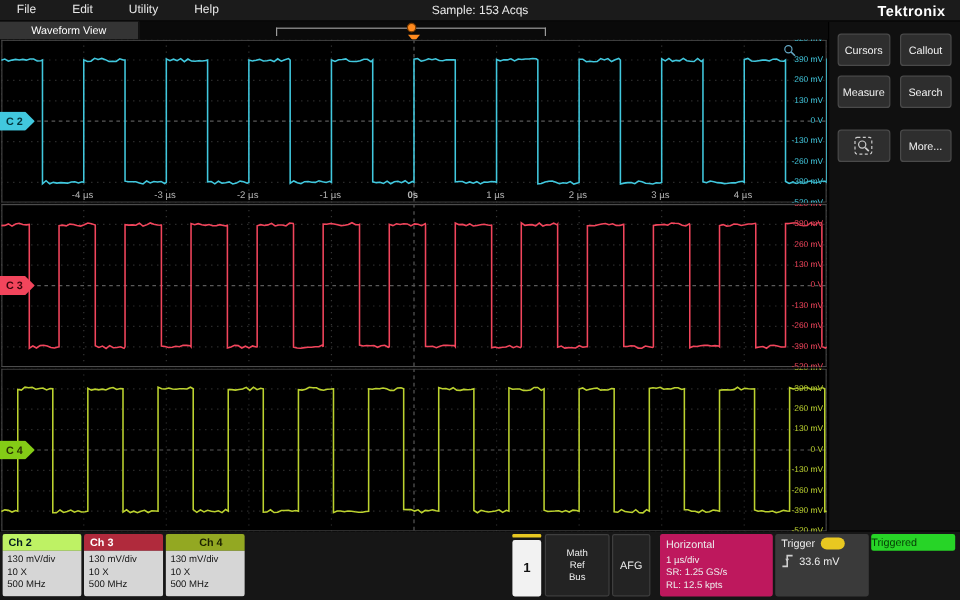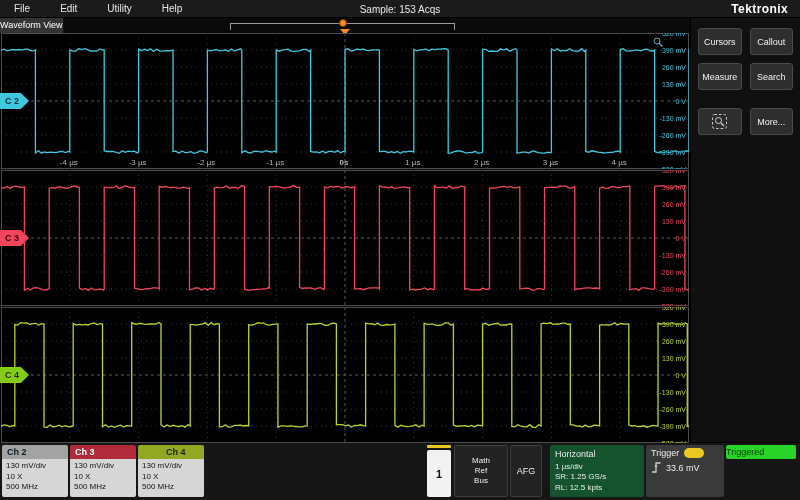--- a/index.html
+++ b/index.html
@@ -14,21 +14,21 @@
   .menu-item{cursor:default}
   .sample{position:absolute;left:50%;top:50%;transform:translate(-50%,-50%)}
   .brand{position:absolute;right:12px;top:50%;transform:translateY(-50%);
     font-weight:bold;font-size:12px;letter-spacing:.4px;color:#fff}
 
   
   .main{flex:1;display:flex;min-height:0}
   .wave-col{width:690px;display:flex;flex-direction:column;background:#050505}
   .tabstrip{flex:0 0 15px;position:relative;background:#0a0a0a}
   .view-tab{position:absolute;left:0;top:0;height:15px;line-height:15px;background:#343434;
-    color:#fff;font-size:9px;padding:0 0;border-right:1px solid #111}
+    color:#fff;font-size:9px;padding:0 26px;border-right:1px solid #111}
   .acq-ruler{position:absolute;left:230px;top:5px;width:225px;height:7px;
     border-left:1px solid #9a9a9a;border-right:1px solid #9a9a9a;border-top:1px solid #9a9a9a}
   .ruler-knob{position:absolute;left:50%;top:-5px;transform:translateX(-50%);
     width:8px;height:8px;background:#ff8a1e;border-radius:50%;border:1px solid #7a3c00}
   .trig-arrow{position:absolute;left:340px;bottom:-2px;width:0;height:0;
     border-left:5px solid transparent;border-right:5px solid transparent;border-top:6px solid #ff8a1e}
 
   #plots{position:relative;flex:1;display:flex;flex-direction:column;gap:1px;background:#0a0a0a}
   .panel{position:relative;height:136px;background:#000;overflow:hidden}
   svg.plot{position:absolute;left:1px;top:0}
@@ -60,21 +60,21 @@
   .ch-info{flex:1;background:#d6d6d6;color:#141414;font-size:8px;padding:2px 4px;line-height:1.3}
   .spacer{flex:1}
   .acq-col{width:26px;display:flex;flex-direction:column;align-items:center;gap:2px}
   .acq-yellow{width:24px;height:3px;background:#e8c821;border-radius:1px}
   .acq-btn{width:24px;flex:1;background:#f2f2f2;color:#111;font-size:11px;font-weight:bold;
     display:flex;align-items:center;justify-content:center;border-radius:2px}
   .mrb-btn{width:54px;background:#232323;border:1px solid #3e3e3e;border-radius:2px;color:#eee;
     font-size:8px;display:flex;flex-direction:column;align-items:center;justify-content:center;line-height:1.25}
   .afg-btn{width:32px;background:#232323;border:1px solid #3e3e3e;border-radius:2px;color:#eee;
     font-size:9px;display:flex;align-items:center;justify-content:center}
-  .hz-box{width:94px;background:#14532d;border-radius:2px;color:#ececec;font-size:8px;
+  .hz-box{width:94px;background:#be185d;border-radius:2px;color:#ececec;font-size:8px;
     padding:3px 5px;line-height:1.35;margin-left:6px}
   .hz-title{font-size:9px;margin-bottom:1px}
   .trig-box{width:78px;background:#3a3a3a;border-radius:2px;color:#ececec;font-size:8px;padding:3px 5px}
   .trig-head{display:flex;align-items:flex-start;gap:5px;font-size:9px;margin-bottom:3px}
   .trig-pill{width:20px;height:10px;background:#e8c821;border-radius:5px;display:inline-block}
   .trig-body{display:flex;align-items:center;gap:4px;font-size:9px}
   .right-col{width:70px;display:flex;flex-direction:column;gap:2px}
   .triggered{background:#27d427;color:#063b06;font-weight:normal;font-size:9px;text-align:left;
     border-radius:2px;padding:2px 0}
   .datetime{flex:1;background:#2b2b2b;border:1px solid #3c3c3c;color:#dcdcdc;font-size:8px;
@@ -242,21 +242,21 @@
           <circle cx="7.5" cy="7.5" r="3" fill="none" stroke="#cccccc"></circle>
           <line x1="10" y1="10" x2="13" y2="13" stroke="#cccccc" stroke-width="1.4"></line>
         </svg>
       </button>
       <button class="tool-btn row3">More...</button>
     </aside>
   </div>
 
   <footer class="bottombar">
     <div class="ch-block">
-      <div class="ch-head" style="background: #a3a3a3; color: rgb(2, 28, 32);">Ch 2</div>
+      <div class="ch-head" style="background: #bef264; color: rgb(2, 28, 32);">Ch 2</div>
       <div class="ch-info">
         <div>130 mV/div</div>
         <div>10 X</div>
         <div>500 MHz</div>
       </div>
     </div>
     <div class="ch-block">
       <div class="ch-head" style="background: rgb(176, 42, 60); color: rgb(255, 255, 255);">Ch 3</div>
       <div class="ch-info">
         <div>130 mV/div</div>

